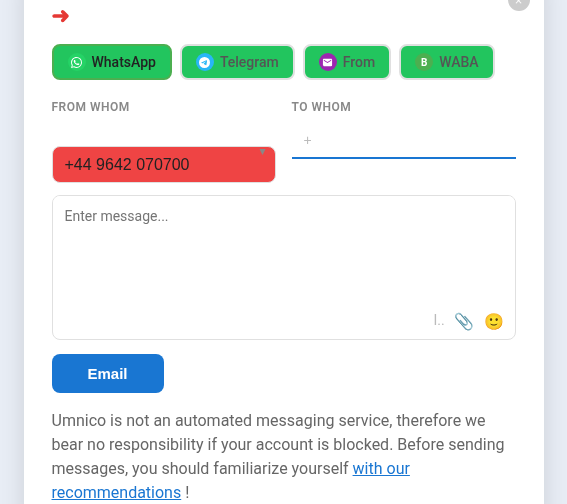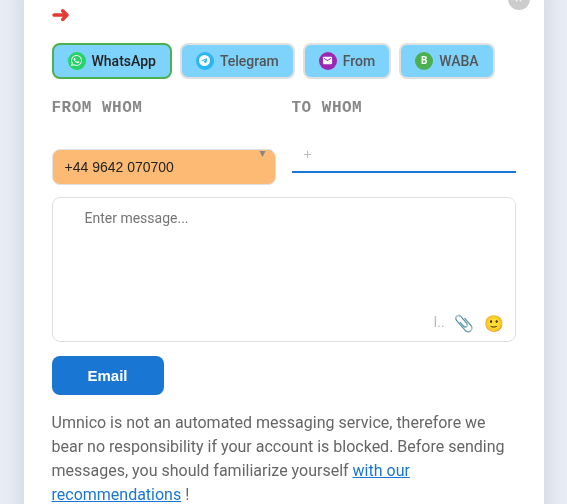--- a/index.html
+++ b/index.html
@@ -59,21 +59,21 @@
     .tab {
       display: flex;
       align-items: center;
       gap: 6px;
       padding: 7px 14px;
       border-radius: 8px;
       border: 2px solid transparent;
       cursor: pointer;
       font-size: 14px;
       font-weight: 500;
-      background: #7dd3fc;
+      background: #22c55e;
       transition: border-color 0.15s;
     }
     .tab.active {
       border-color: #4caf50;
       color: #222;
     }
     .tab:not(.active) {
       border-color: #e0e0e0;
       color: #555;
       justify-content: center;
@@ -100,51 +100,50 @@
       margin-bottom: 12px;
     }
     .field-group {
       display: flex;
       flex-direction: column;
       gap: 4px;
     }
     .field-group.from { flex: 1; }
     .field-group.to { flex: 1; }
     .field-label {
-      font-size: 16px;
+      font-size: 12px;
       font-weight: 600;
       color: #888;
       text-transform: uppercase;
       letter-spacing: 0.5px;
-      font-family: Liberation Mono, monospace;
     }
     .field-label-row {
       display: flex;
       align-items: center;
       gap: 17px;
-      margin-bottom: 16px;
+      margin-bottom: 5px;
     }
     .check-link {
       font-size: 12px;
       color: #1976d2;
       text-decoration: underline;
       cursor: pointer;
     }
     .select-wrapper {
       position: relative;
     }
     .select-wrapper select {
       appearance: none;
       width: 100%;
       padding: 9px 32px 9px 12px;
       border: 1px solid #e0e0e0;
       border-radius: 8px;
-      font-size: 14px;
-      color: #222;
-      background: #fdba74;
+      font-size: 16px;
+      color: #222;
+      background: #ef4444;
       cursor: pointer;
       outline: none;
       margin-top: 28px;
     }
     .select-chevron {
       position: absolute;
       right: 10px;
       top: 50%;
       transform: translateY(-50%);
       pointer-events: none;
@@ -182,21 +181,20 @@
     }
     .disclaimer a {
       color: #1976d2;
       text-decoration: underline;
     }
     .message-box-wrapper {
       border: 1px solid #e0e0e0;
       border-radius: 8px;
       margin-bottom: 14px;
       overflow: hidden;
-      padding-left: 20px;
     }
     .message-box-wrapper textarea {
       width: 100%;
       border: none;
       padding: 12px;
       font-size: 14px;
       color: #999;
       resize: none;
       height: 110px;
       outline: none;

